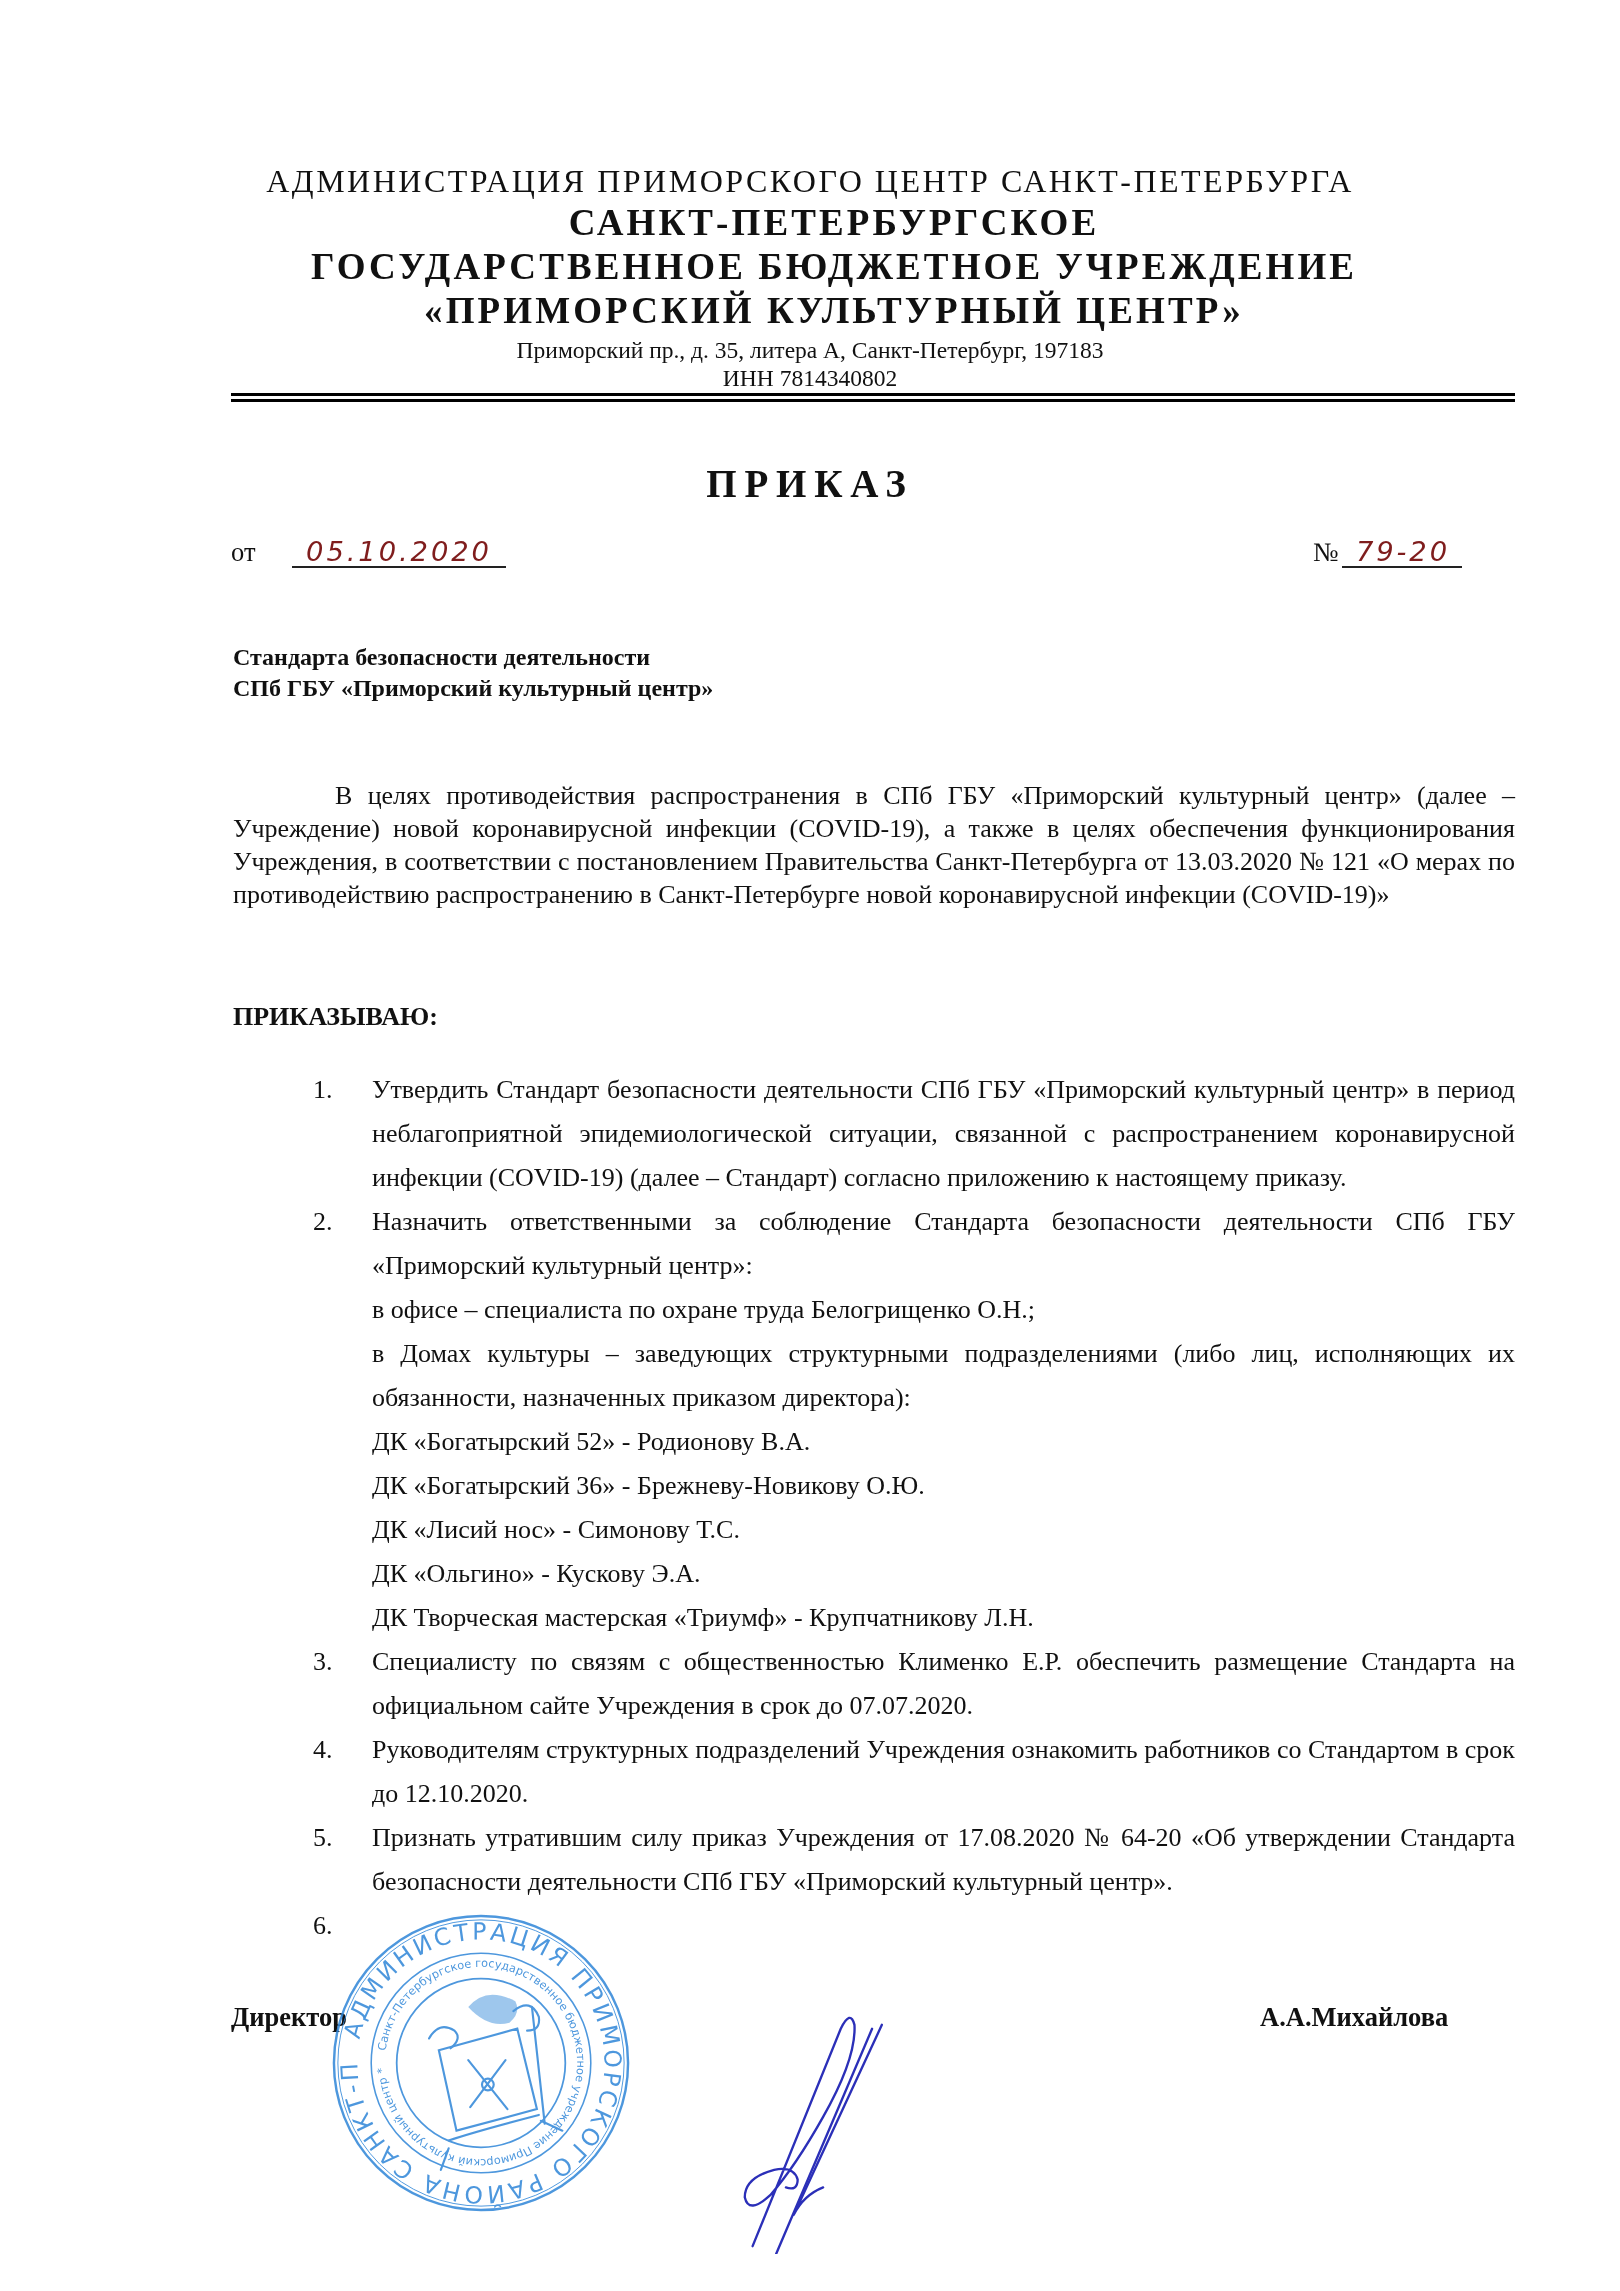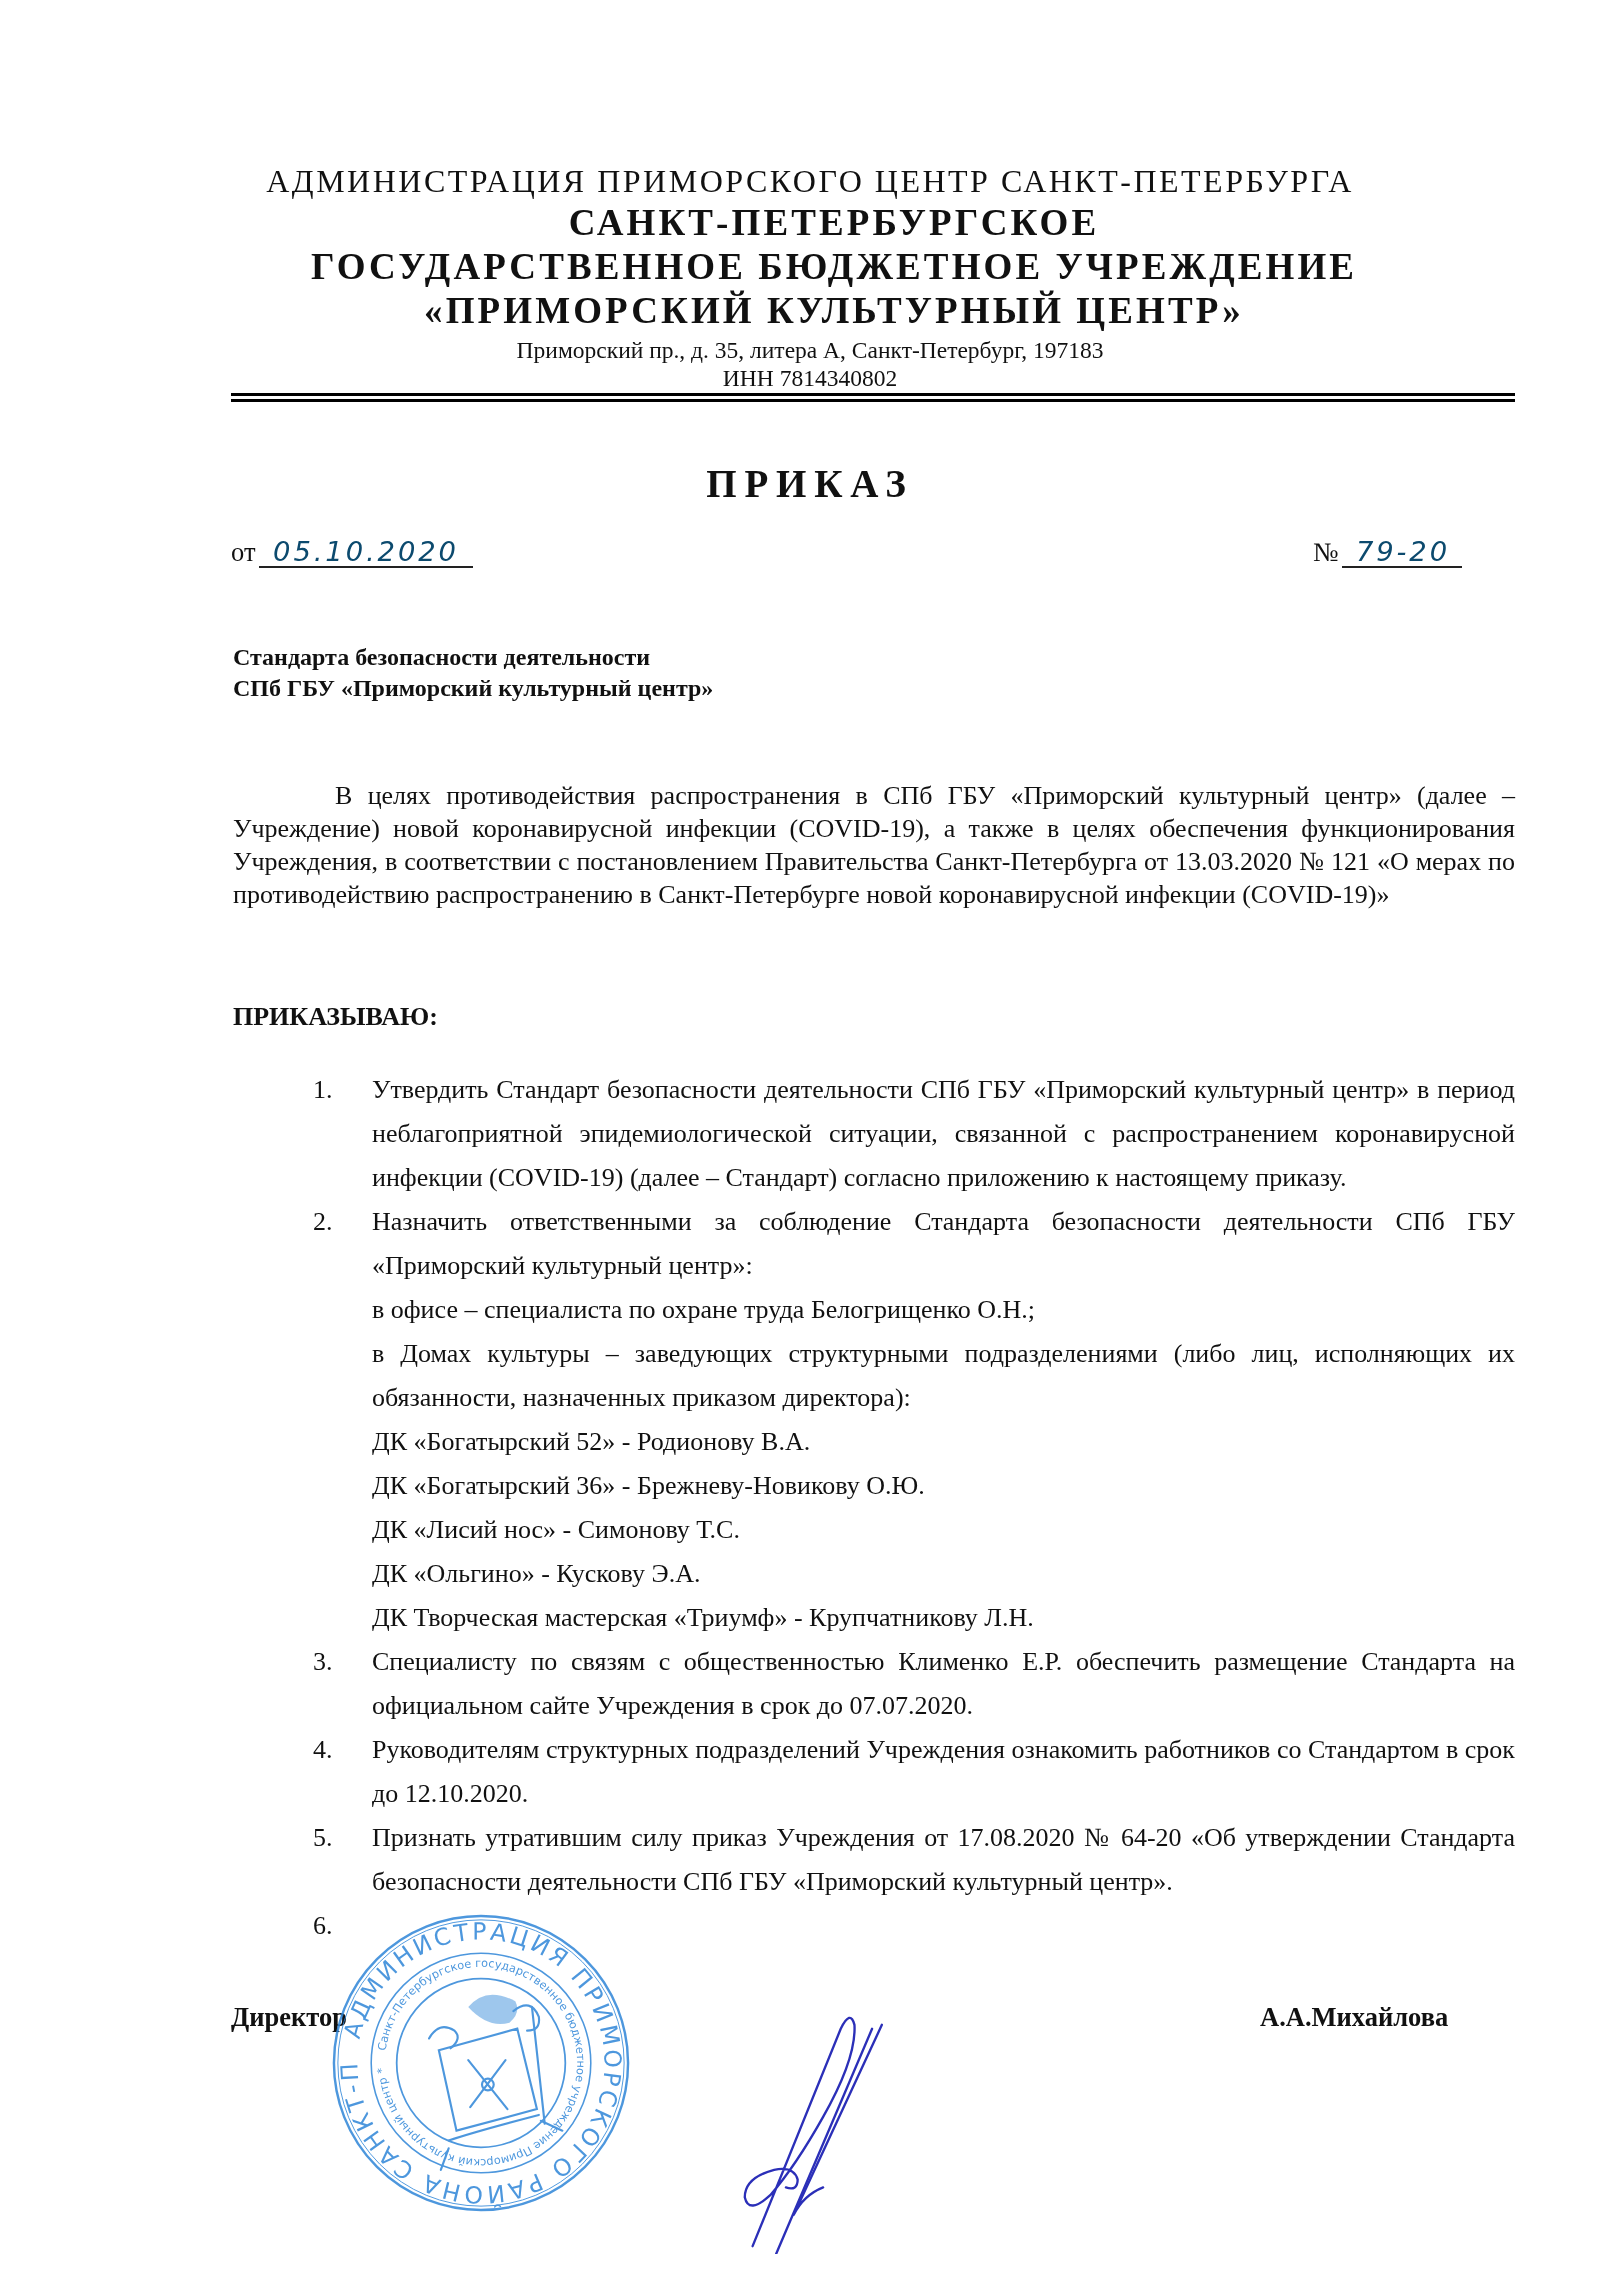--- a/index.html
+++ b/index.html
@@ -15,24 +15,24 @@
   .hdr-org3 { top: 289px; }
   .hdr-addr { top: 337px; font-size: 23.5px; }
   .hdr-inn { top: 365px; font-size: 23.5px; }
 
   .rule { left: 231px; width: 1284px; height: 2.9px; background: #000; }
   .rule.r1 { top: 393px; }
   .rule.r2 { top: 399px; height: 2.5px; }
 
   .title { top: 461px; font-size: 39px; font-weight: bold; letter-spacing: 7.8px; }
 
-  .date-wrap { left: 231px; top: 537px; font-size: 26.5px; display: flex; align-items: flex-end; }
+  .date-wrap { left: 231px; top: 537px; font-size: 26.5px; display: flex; align-items: flex-end; gap: 33px; }
   .num-wrap { left: 1313px; top: 537px; font-size: 26.5px; display: flex; align-items: flex-end; }
   .hand-field { display: inline-block; border-bottom: 2px solid #222; margin-left: 3.9px;
-                font-family: "DejaVu Sans", sans-serif; font-style: italic; color: #0c4a6e;
+                font-family: "DejaVu Sans", sans-serif; font-style: italic; color: #7f1d1d;
                 font-size: 27.4px; letter-spacing: 2.9px; padding: 0 7.8px 0 13.7px; line-height: 29px; }
   .date-field { width: 192px; }
   .num-field { width: 98px; }
 
   .subject { left: 233px; top: 642px; font-weight: bold; font-size: 24px; line-height: 31px; }
 
   .para { left: 233px; top: 779px; width: 1282px; font-size: 26px; line-height: 33px;
           text-align: justify; text-indent: 102px; }
 
   .order { left: 233px; top: 1002px; font-weight: bold; font-size: 26px; }

